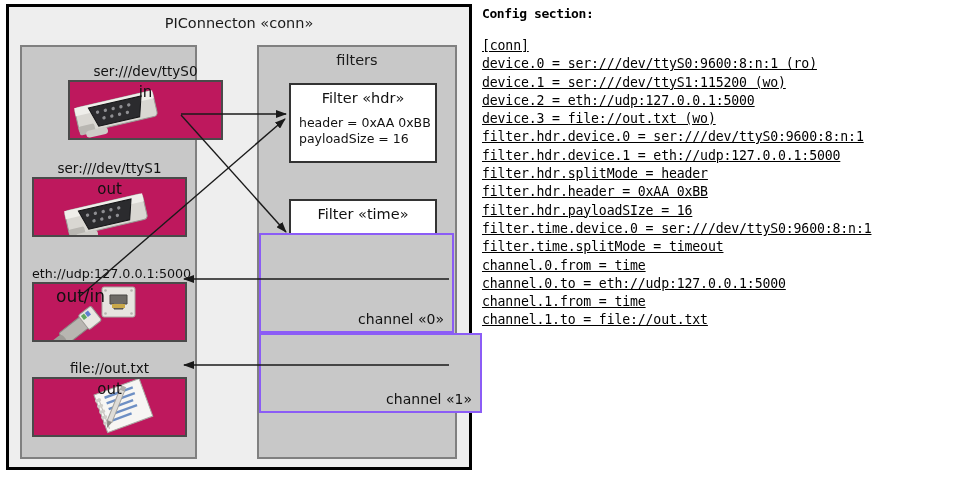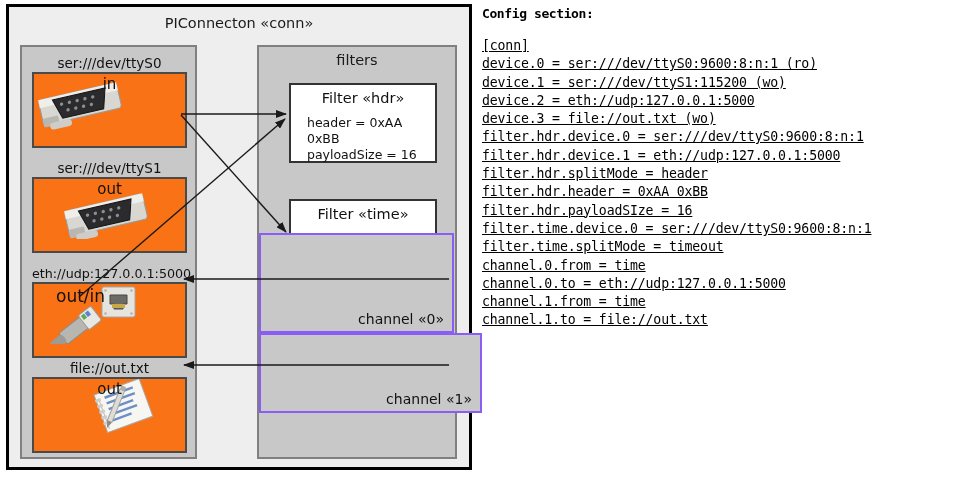--- a/index.html
+++ b/index.html
@@ -71,24 +71,24 @@
   .device-label {
     font-size: 13.5px;
     color: #111111;
     text-align: center;
     white-space: nowrap;
     line-height: 17px;
   }
   .device-label.left-align { text-align: center; font-size: 12.7px; }
   .device-box {
     position: relative;
-    background: #f97316;
+    background: #be185d;
     border: 2px solid #4a4a4a;
     box-sizing: border-box;
-    height: 76px;
+    height: 60px;
     overflow: hidden;
   }
   .device-box .dev-word {
     position: absolute;
     top: 1px;
     left: 0;
     width: 100%;
     text-align: center;
     font-size: 15px;
     color: #111111;
@@ -114,21 +114,21 @@
     box-sizing: border-box;
   }
   .filter-title {
     text-align: center;
     font-size: 14.5px;
     color: #111111;
     margin-top: 5px;
   }
   .filter-props {
     margin-top: 9px;
-    padding-left: 16px;
+    padding-left: 8px;
     font-size: 12.5px;
     color: #111111;
     line-height: 16px;
   }
   #filter-hdr  { left: 30px; top: 36px; width: 148px; height: 80px; }
   #filter-time { left: 30px; top: 152px; width: 148px; height: 78px; }
 
   
   .channel-box {
     position: absolute;
@@ -182,21 +182,21 @@
 </style>
 </head>
 <body>
 
 <div id="diagram-frame">
 
   <div id="diagram-title">PIConnecton «conn»</div>
 
   <div class="panel" id="devices-panel">
 
-    <div class="device-entry" style="top:8px;">
+    <div class="device-entry" style="top:16px;margin-left:36px;">
       <div class="device-label">ser:///dev/ttyS0</div>
       <div class="device-box">
         <div class="dev-word">in</div>
         <div class="icon-holder">
           <svg width="155" height="60" viewBox="0 0 155 60">
             <g transform="translate(46,30) rotate(-13)">
               <rect x="-40" y="-13" width="80" height="26" rx="4" fill="#d9d7d2" stroke="#9a9a95" stroke-width="1"></rect>
               <rect x="-40" y="-13" width="80" height="8" fill="#efeeea"></rect>
               <path d="M -26 -10 L 28 -10 L 22 10 L -20 10 Z" fill="#2b2b2e" stroke="#151517" stroke-width="1"></path>
               <g fill="#8e8e92">

